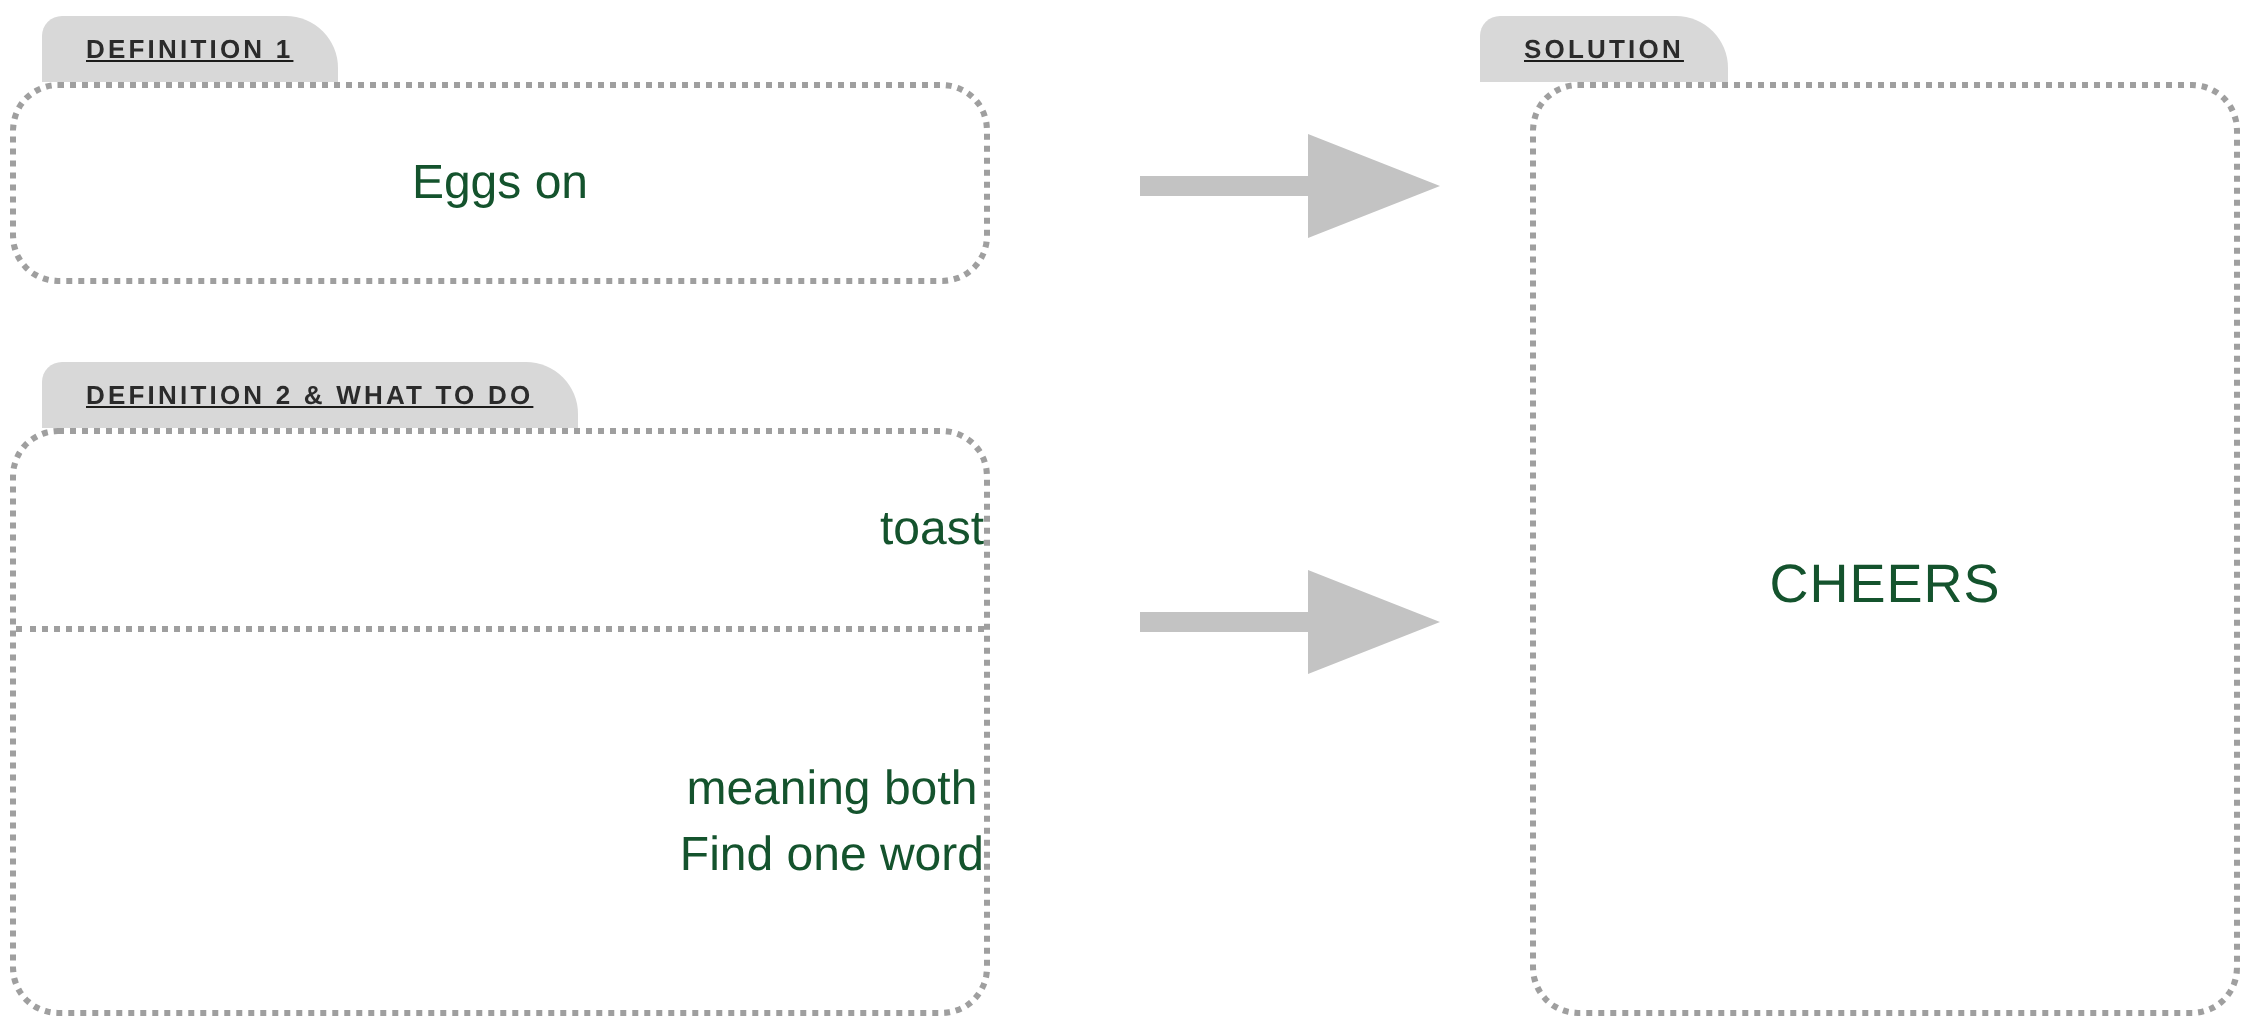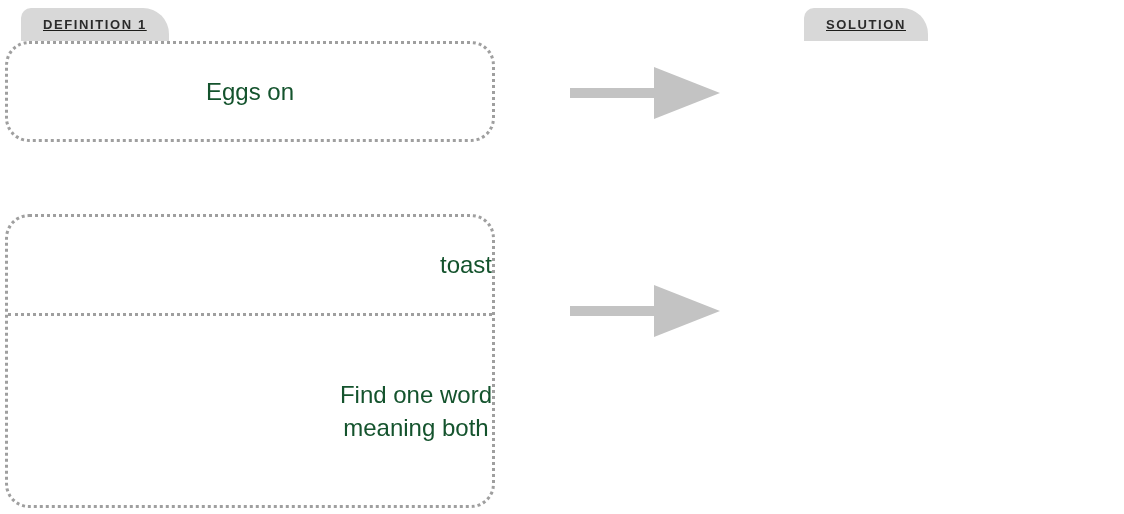--- a/index.html
+++ b/index.html
@@ -73,21 +73,21 @@
   .card2-bottom {
     flex: 1;
     display: flex;
     flex-direction: column;
     align-items: center;
     justify-content: center;
     line-height: 33px;
   }
 
   #card-solution { left: 765px; top: 41px; width: 355px; height: 467px; padding-top: 36px; }
-  #tab-solution  { left: 804px; top: 8px; }
+  #tab-solution  { left: 740px; top: 8px; }
   .solution-text {
     font-size: 27px;
     letter-spacing: 0.5px;
   }
 
   .arrow {
     position: absolute;
     width: 150px;
     height: 52px;
     z-index: 0;
@@ -102,41 +102,47 @@
 
 <div class="canvas">
 
   <div class="tab" id="tab-def1">
     <span class="tab-label">DEFINITION 1</span>
   </div>
   <div class="card" id="card-def1">
     <span class="card-text">Eggs on</span>
   </div>
 
+  <div class="tab" id="tab-def2">
+    <span class="tab-label">DEFINITION 2 &amp; WHAT TO DO</span>
+  </div>
   <div class="card" id="card-def2">
     <div class="card2-top">
       <span class="card-text">toast</span>
     </div>
     <div class="card2-divider"></div>
     <div class="card2-bottom">
+      <span class="card-text">meaning both</span>
       <span class="card-text">Find one word</span>
-      <span class="card-text">meaning both</span>
     </div>
   </div>
 
   <div class="arrow" id="arrow-top">
     <svg width="150" height="52" viewBox="0 0 150 52" aria-hidden="true">
       <rect class="arrow-shape" x="0" y="21" width="86" height="10"></rect>
       <polygon class="arrow-shape" points="84,0 150,26 84,52"></polygon>
     </svg>
   </div>
   <div class="arrow" id="arrow-bottom">
     <svg width="150" height="52" viewBox="0 0 150 52" aria-hidden="true">
       <rect class="arrow-shape" x="0" y="21" width="86" height="10"></rect>
       <polygon class="arrow-shape" points="84,0 150,26 84,52"></polygon>
     </svg>
   </div>
 
   <div class="tab" id="tab-solution">
     <span class="tab-label">SOLUTION</span>
   </div>
+  <div class="card" id="card-solution">
+    <span class="card-text solution-text">CHEERS</span>
+  </div>
 
 </div>
 
 </body></html>

